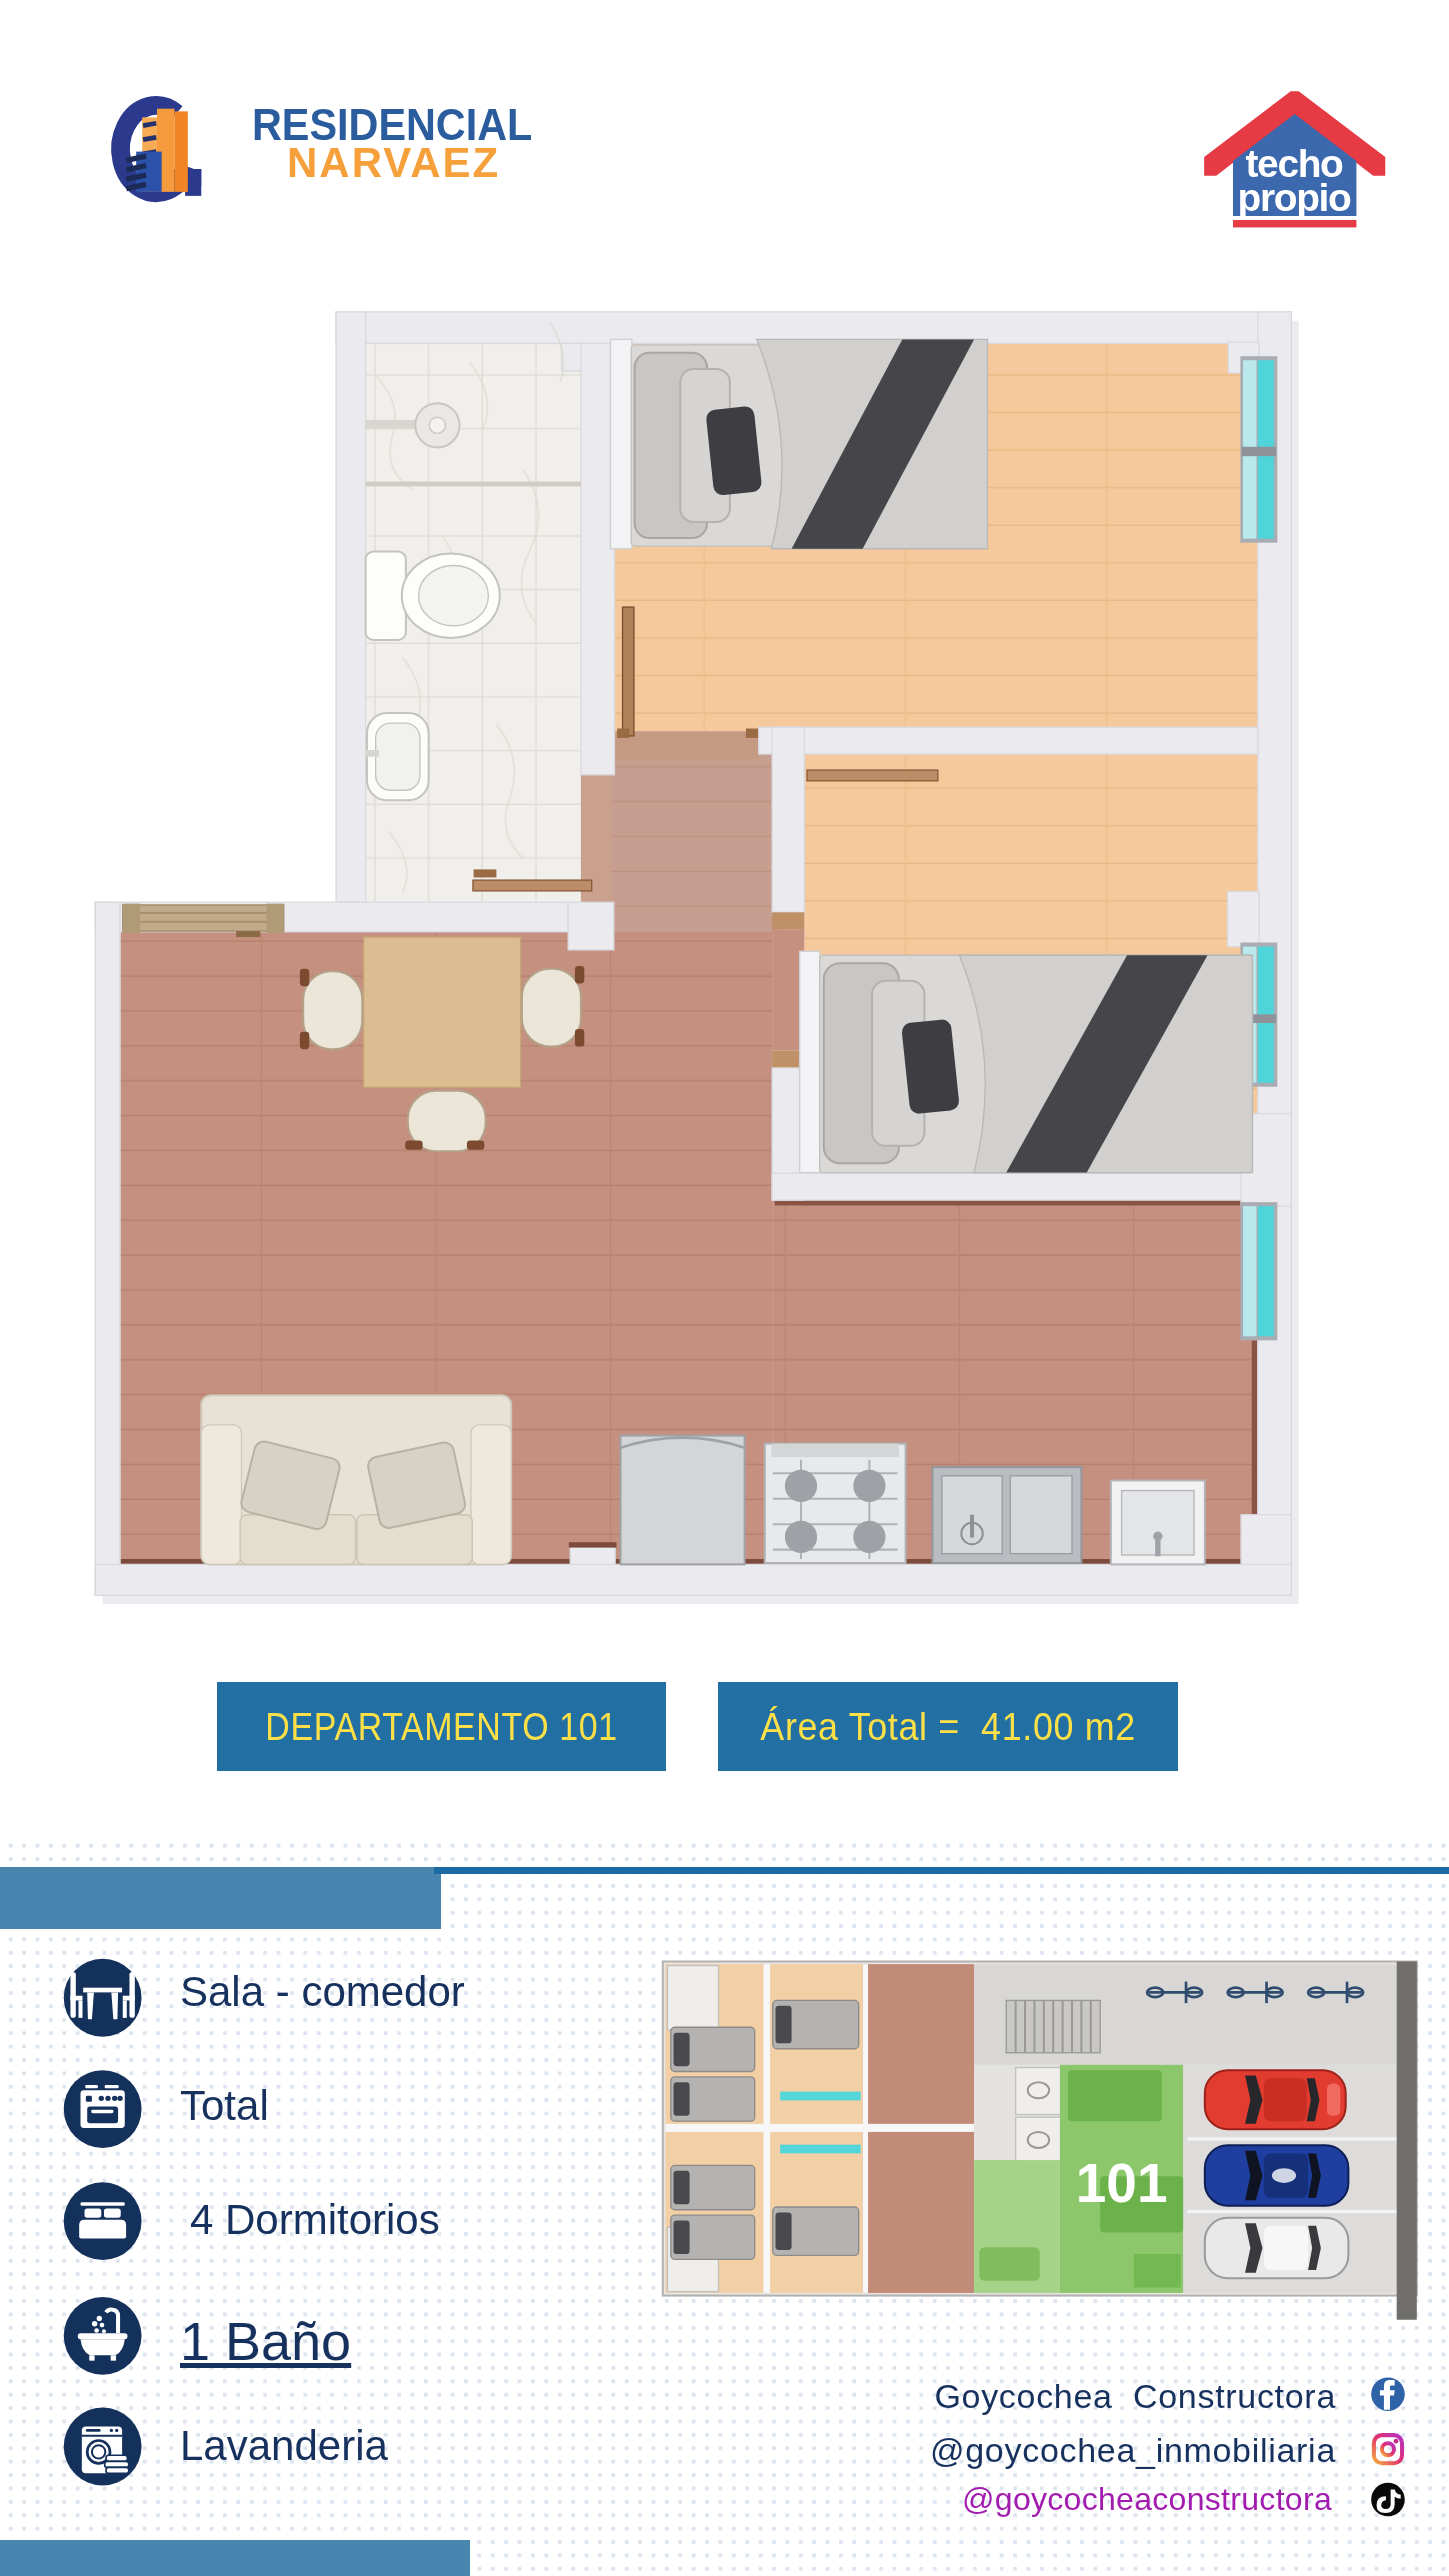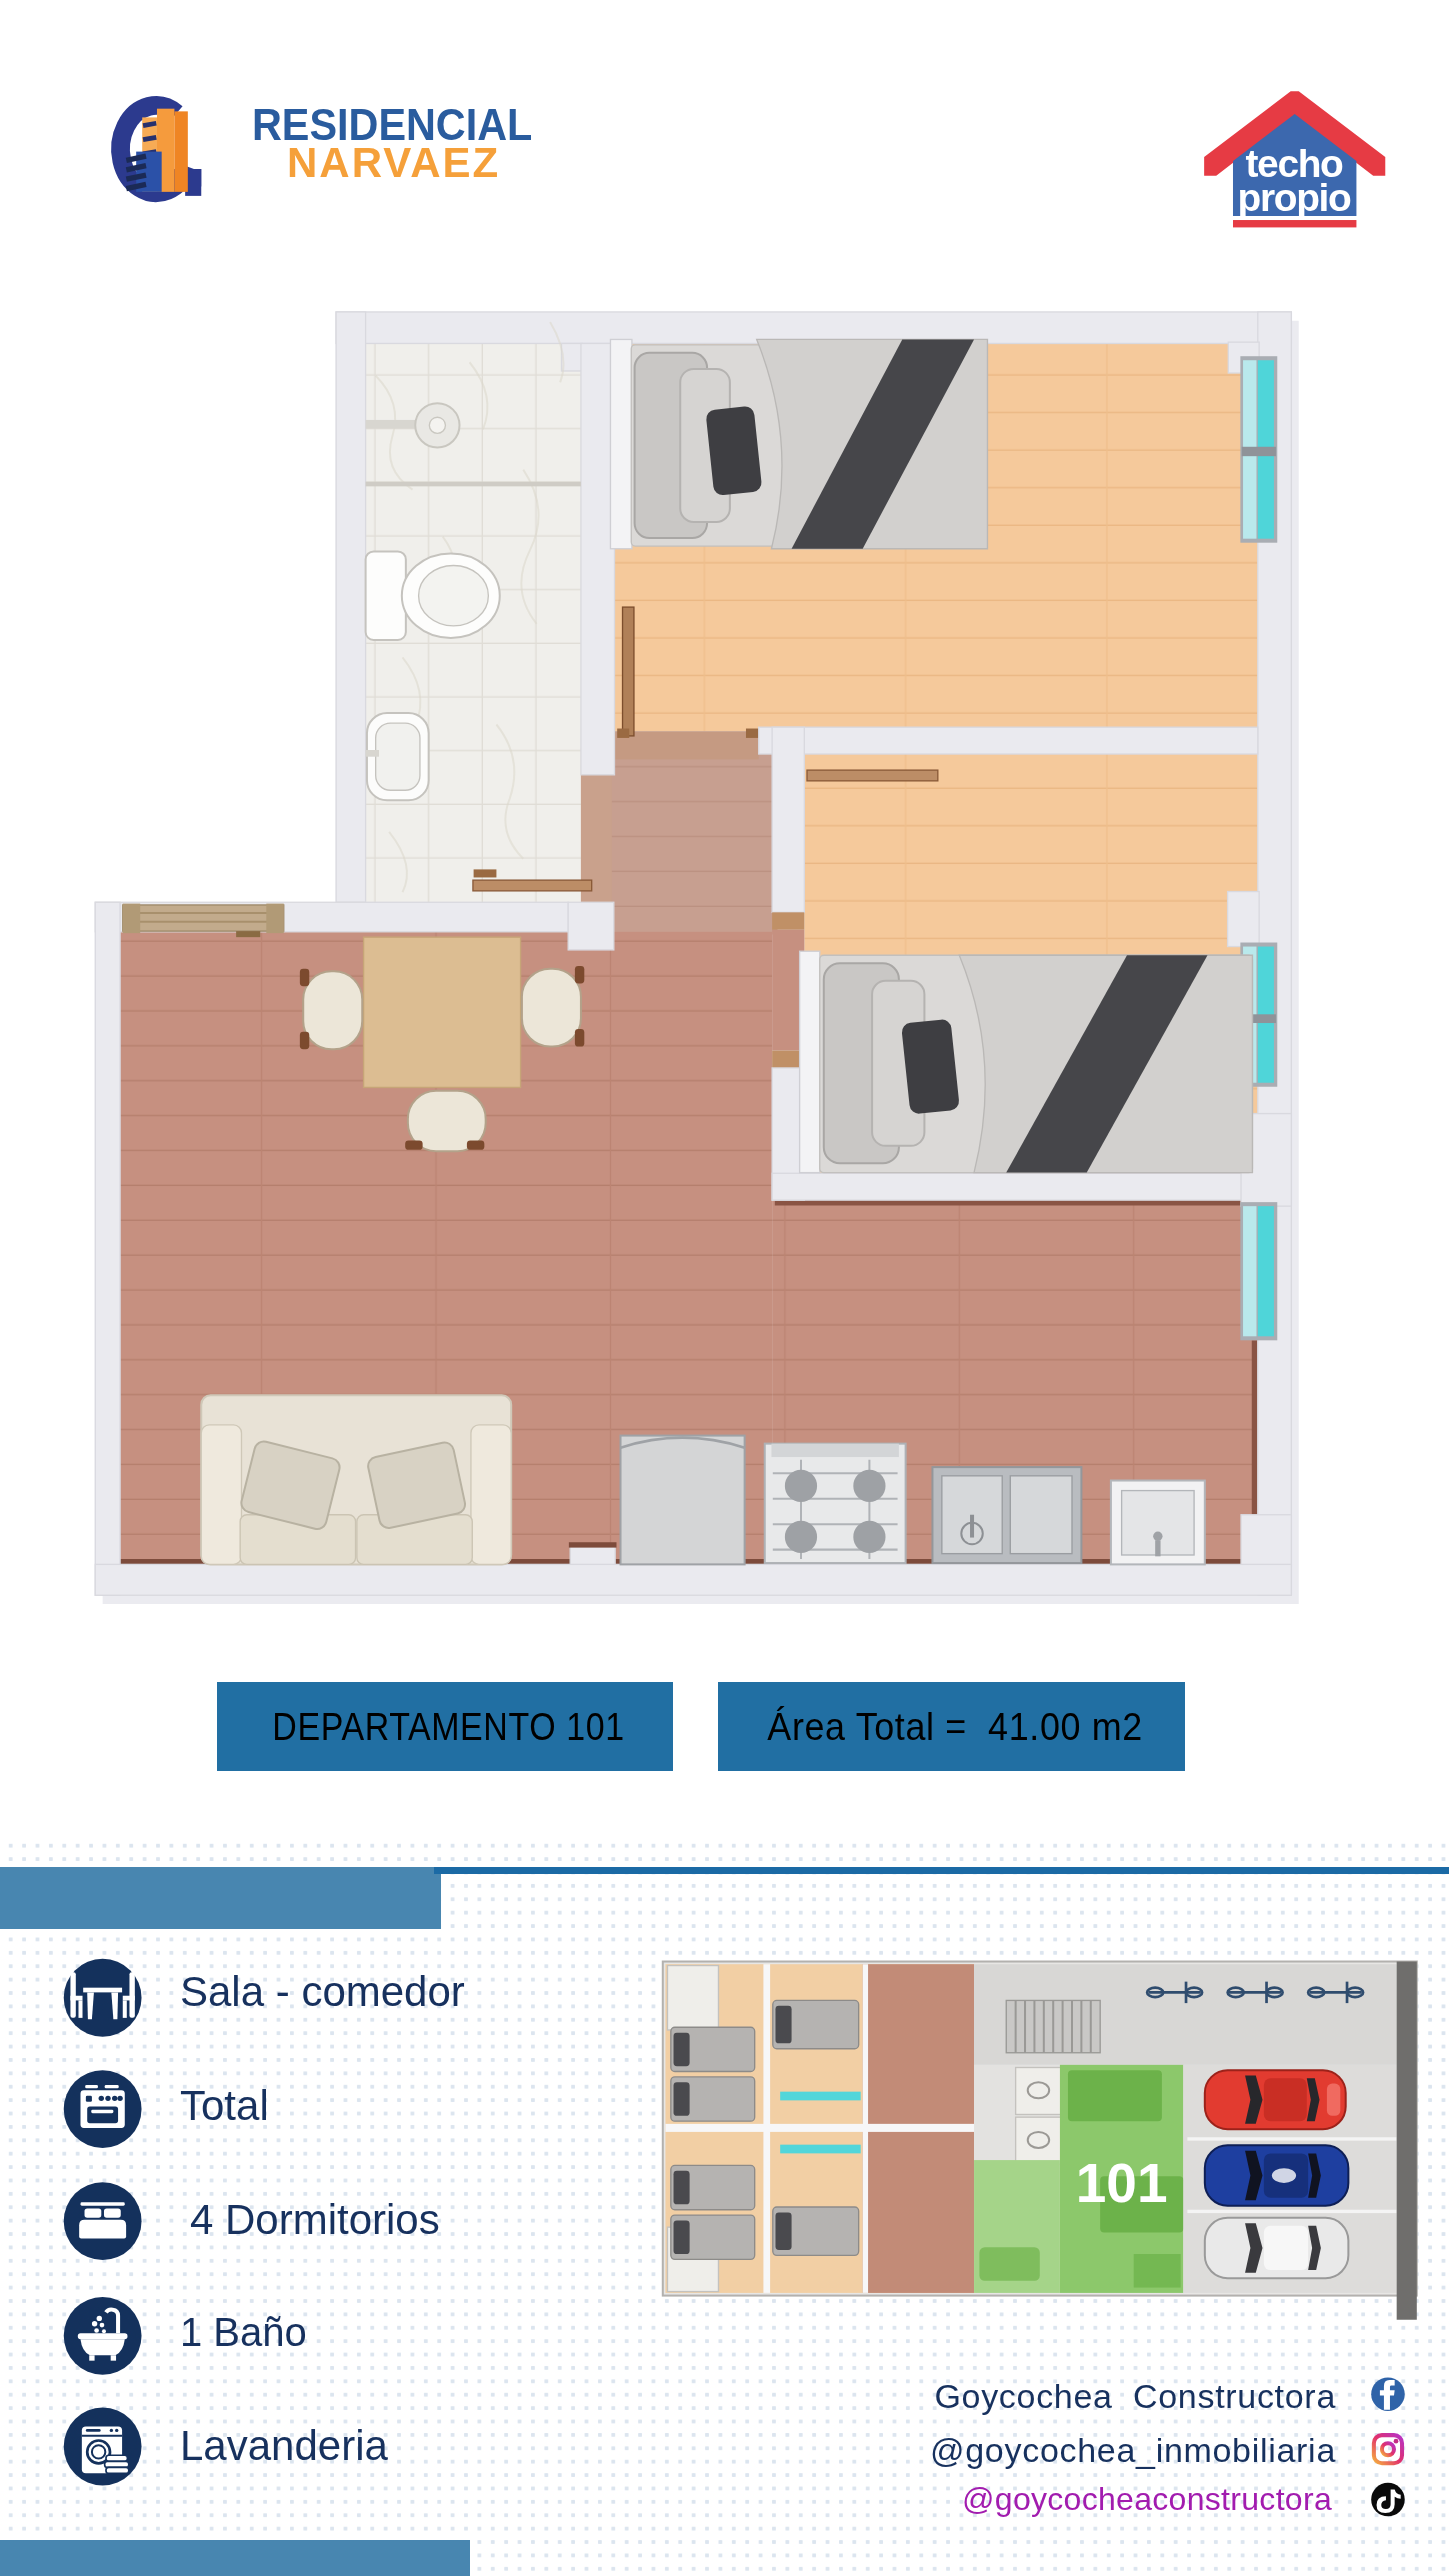--- a/index.html
+++ b/index.html
@@ -2,21 +2,21 @@
 <html style="font-size:10.7px"><head>
 <meta charset="utf-8">
 <style>
   html,body{margin:0;padding:0;background:#ffffff;}
   .page{position:relative;width:1449px;height:2576px;overflow:hidden;background:#ffffff;
         font-family:"Liberation Sans", sans-serif;}
   .abs{position:absolute;}
   .dots{left:0;top:1835px;width:1449px;height:741px;
         background-image:radial-gradient(circle,#dce5ef 2px,rgba(255,255,255,0) 2.2px);
         background-size:13.4px 13.4px;background-position:4px 4px;}
-  .banner{background:#216fa3;color:#000000;text-align:center;font-size:39px;letter-spacing:0.7px;padding-left:7px;}
+  .banner{background:#216fa3;color:#fde047;text-align:center;font-size:39px;letter-spacing:0.7px;}
 </style>
 </head>
 <body>
 <div class="page">
 
   <div class="abs dots"></div>
 
   <div class="abs" style="left:0;top:1867px;width:441px;height:62px;background:#4886b0;"></div>
 
   <div class="abs" style="left:434px;top:1867px;width:1015px;height:7.4px;background:#1b6aa5;"></div>
@@ -30,21 +30,21 @@
   <div class="abs" style="left:252px;top:100px;width:402px;height:54px;font-size:44px;font-weight:700;color:#2a5c9e;letter-spacing:0px;transform:scaleX(0.94);transform-origin:0 0;">RESIDENCIAL</div>
 
   <div class="abs" style="left:287px;top:139px;width:335px;height:54px;font-size:42px;font-weight:700;color:#f5a03a;letter-spacing:2px;">NARVAEZ</div>
 
   <div class="abs" style="left:180px;top:1968px;font-size:42px;color:#17315e;">Sala - comedor</div>
 
   <div class="abs" style="left:180px;top:2082px;font-size:42px;color:#17315e;">Total</div>
 
   <div class="abs" style="left:190px;top:2196px;font-size:42px;color:#17315e;">4 Dormitorios</div>
 
-  <div class="abs" style="left:180px;top:2310px;font-size:40px;color:#17315e;">1 Baño</div>
+  <div class="abs" style="left:180px;top:2310px;font-size:54px;color:#17315e;text-decoration:underline;">1 Baño</div>
 
   <div class="abs" style="left:180px;top:2422px;font-size:42px;color:#17315e;text-align:center;">Lavanderia</div>
 
   <div class="abs" style="left:665px;top:2377px;width:671px;text-align:right;font-size:34px;color:#17315e;letter-spacing:0.7px;">Goycochea&nbsp; Constructora</div>
 
   <div class="abs" style="left:665px;top:2431px;width:671px;text-align:right;font-size:34px;color:#17315e;letter-spacing:0.7px;">@goycochea_inmobiliaria</div>
 
   <div class="abs" style="left:661px;top:2481px;width:671px;text-align:right;font-size:32px;color:#a21caf;letter-spacing:0.3px;">@goycocheaconstructora</div>
 
   <svg class="abs" style="left:0;top:0;" width="1449" height="2576" viewBox="0 0 2160 3840">

